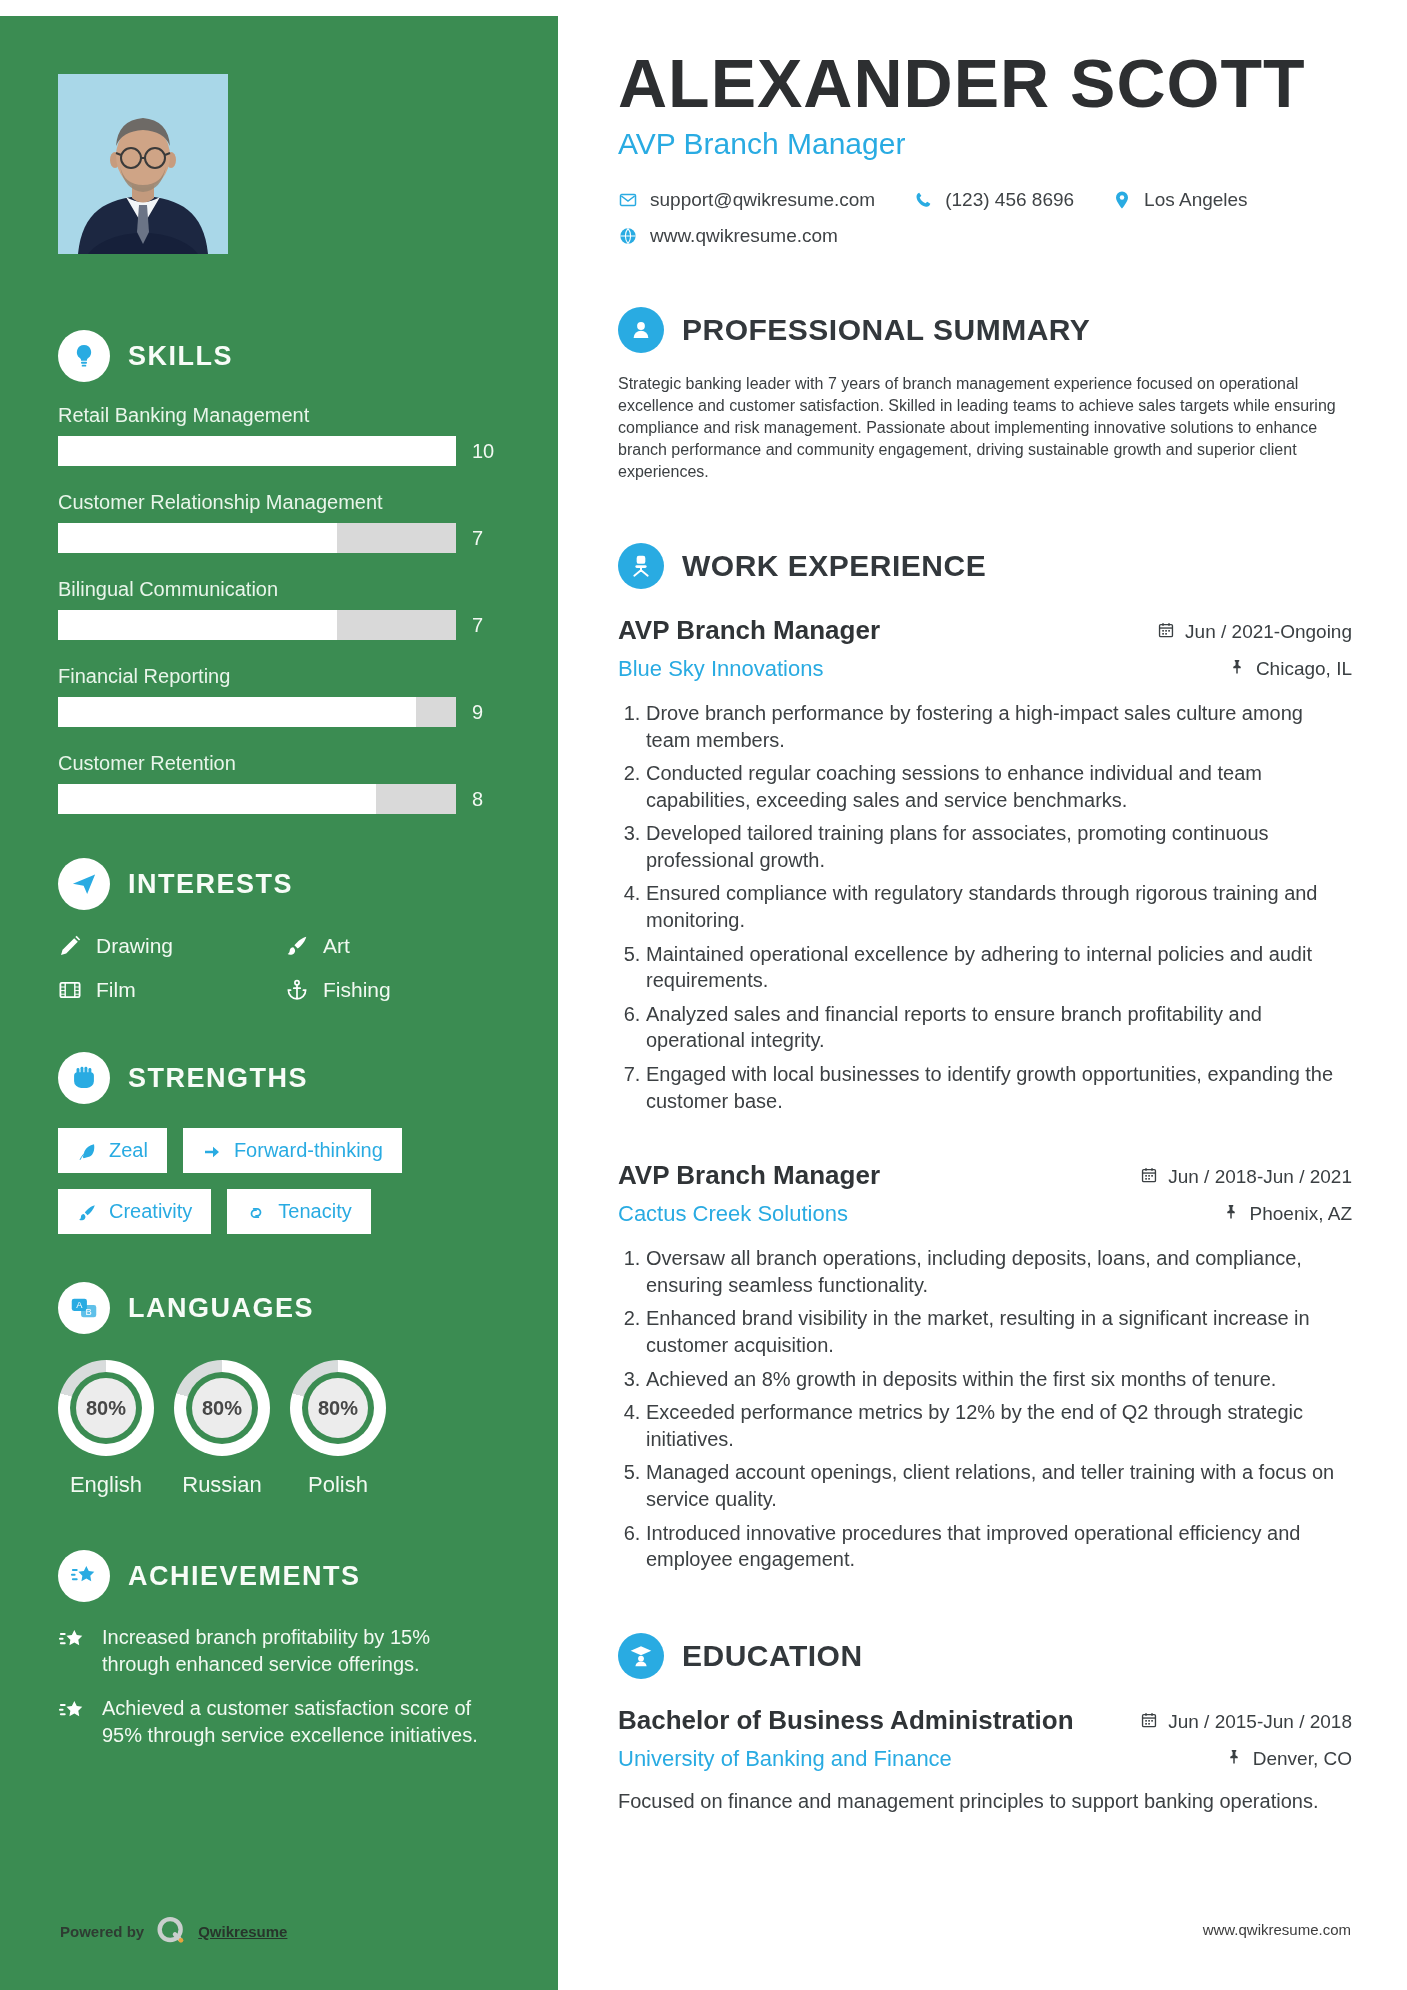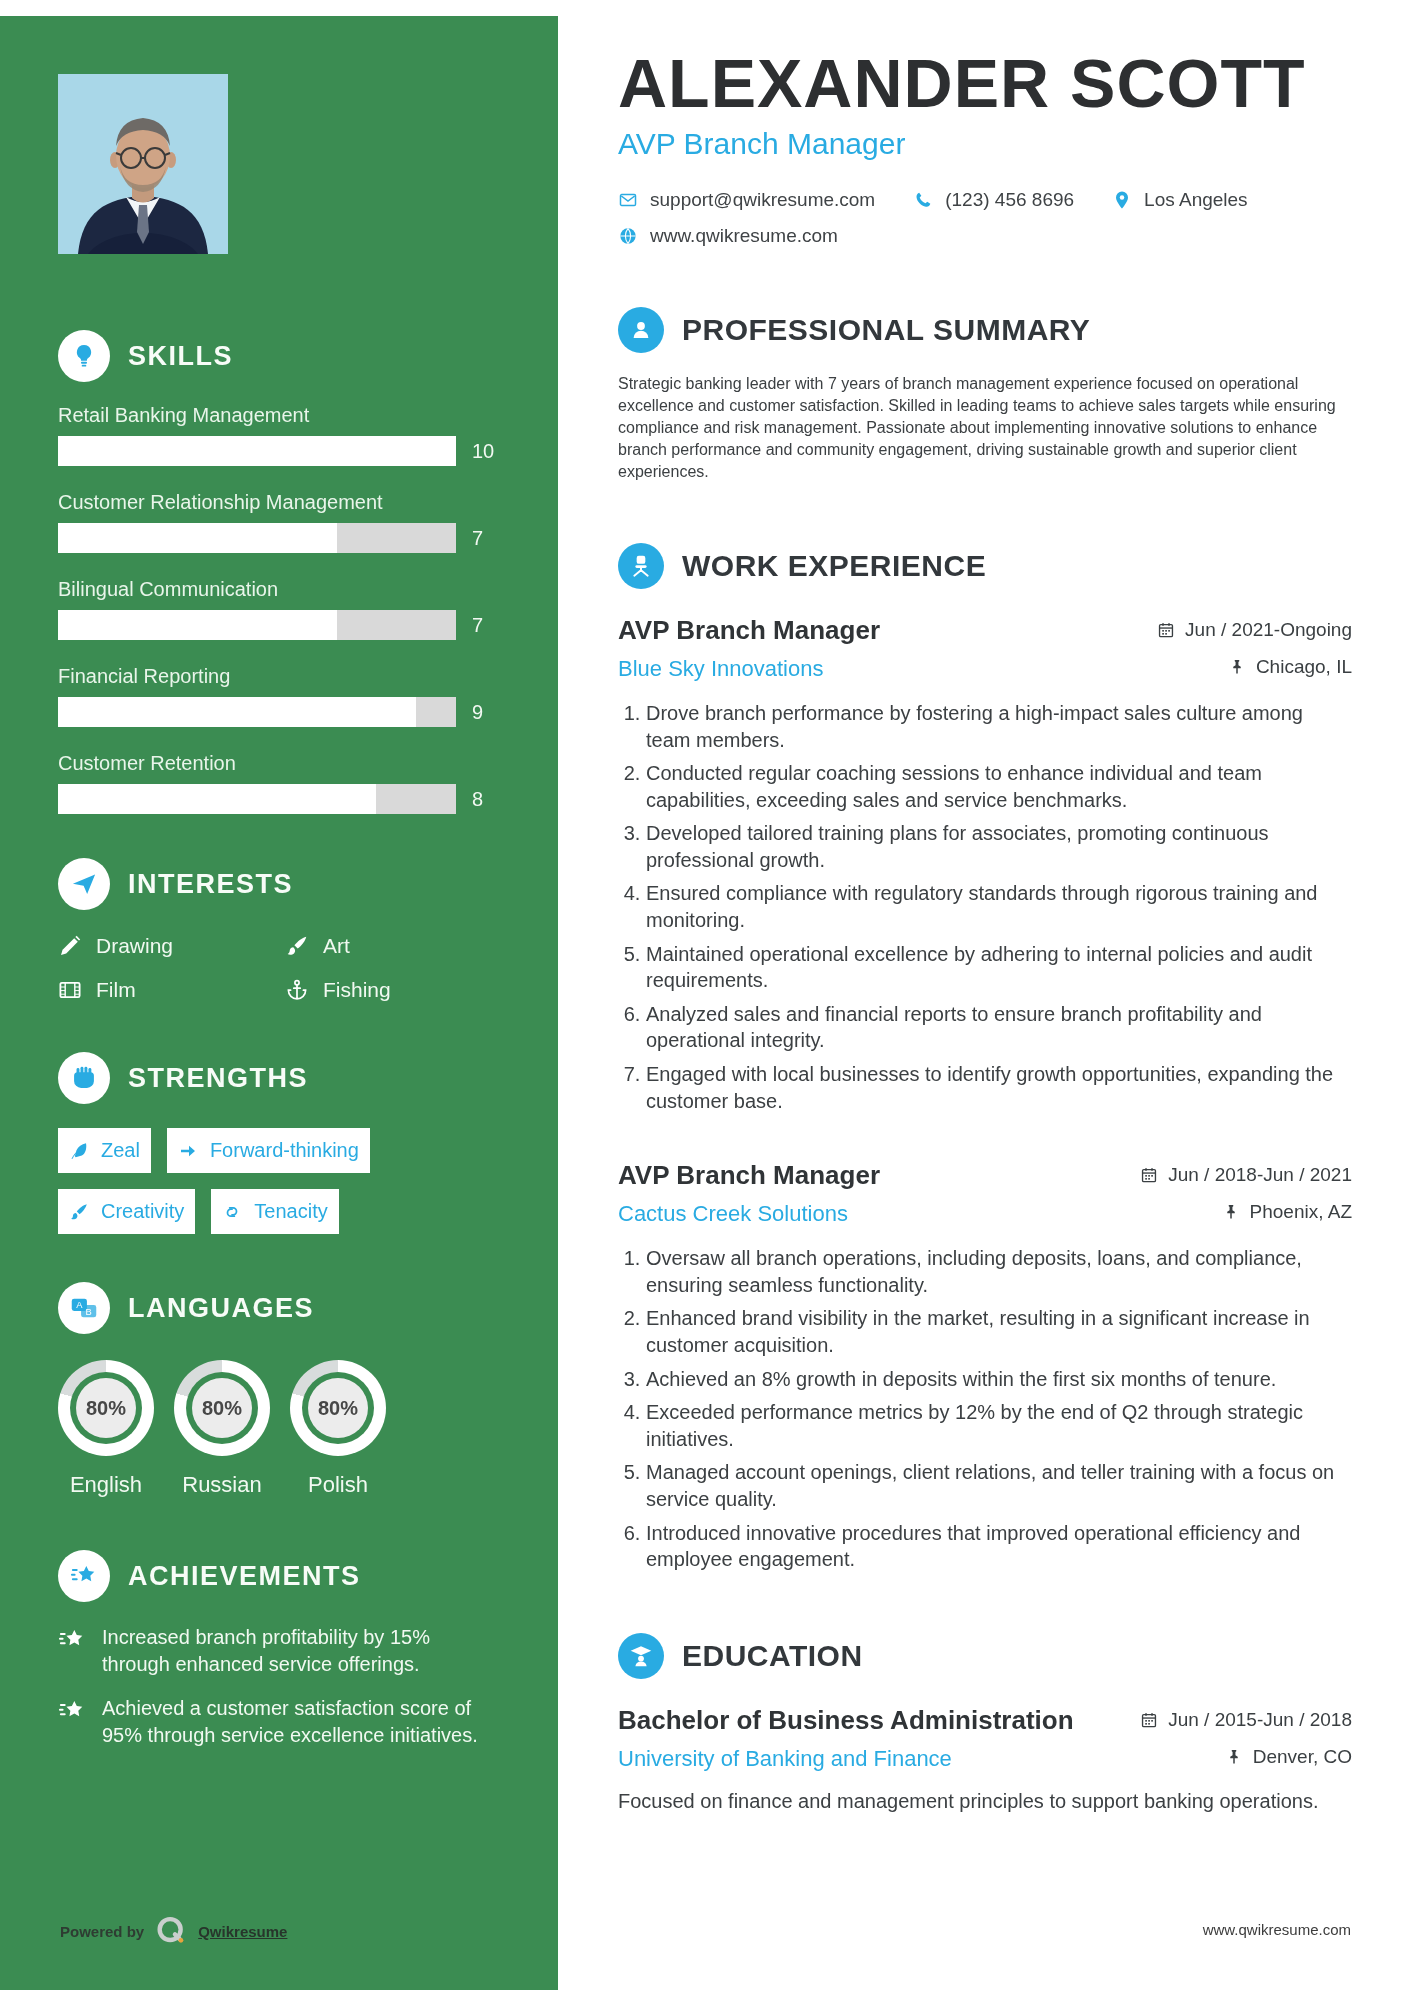--- a/index.html
+++ b/index.html
@@ -33,22 +33,22 @@
   .skill-value{margin-left:16px;font-size:20px;color:#f2f8f2}
 
   .interests{margin-top:44px}
   .int-grid{margin-top:24px;display:grid;grid-template-columns:227px auto;row-gap:20px}
   .int-item{display:flex;align-items:center;gap:14px;font-size:21px;color:#f1f9f1}
   .int-icon{width:24px;height:24px;color:#fff;flex:0 0 auto}
   .int-icon svg{width:100%;height:100%;display:block;fill:currentColor}
 
   .strengths{margin-top:50px}
   .chips{margin-top:24px;display:flex;flex-wrap:wrap;gap:16px;max-width:420px}
-  .chip{display:inline-flex;align-items:center;gap:12px;background:#fff;color:var(--accent);
-        font-size:20px;padding:11px 11px;white-space:nowrap}
+  .chip{display:inline-flex;align-items:flex-end;gap:12px;background:#fff;color:var(--accent);
+        font-size:20px;padding:11px 19px;white-space:nowrap}
   .chip-icon{width:20px;height:20px;flex:0 0 auto}
   .chip-icon svg{width:100%;height:100%;display:block;fill:currentColor}
 
   .languages{margin-top:48px}
   .donut-row{margin-top:26px;display:flex;gap:20px}
   .lang{display:flex;flex-direction:column;align-items:center;width:96px}
   .donut{width:96px;height:96px;border-radius:50%;display:flex;align-items:center;justify-content:center}
   .donut-hole{width:72px;height:72px;border-radius:50%;background:var(--green);display:flex;align-items:center;justify-content:center}
   .donut-core{width:60px;height:60px;border-radius:50%;background:var(--core);display:flex;align-items:center;justify-content:center;
               color:#474747;font-size:20px;font-weight:700}
@@ -81,21 +81,21 @@
   .m-head{display:flex;align-items:center;gap:18px}
   .m-badge{width:46px;height:46px;background:var(--accent);color:#fff;padding:10px}
   .m-title{font-size:30px;font-weight:700;letter-spacing:.5px;color:var(--heading)}
   .summary-text{margin-top:20px;font-size:16px;line-height:1.37;max-width:770px;color:var(--body)}
 
   .job{margin-top:26px}
   .job + .job{margin-top:46px}
   .job-row{display:flex;justify-content:space-between;align-items:baseline}
   .job-title{font-size:26px;font-weight:700;color:#303437}
   .job-company{font-size:22px;color:var(--accent);margin-top:10px}
-  .meta{display:flex;align-items:center;gap:10px;font-size:19px;color:#3a3f42}
+  .meta{display:flex;gap:10px;font-size:19px;color:#3a3f42}
   .meta-icon{width:18px;height:18px;color:#3a3f42;flex:0 0 auto}
   .meta-icon svg{width:100%;height:100%;display:block;fill:currentColor}
   .bullets{margin:18px 0 0;padding-left:28px;max-width:745px}
   .bullets li{font-size:20px;line-height:1.33;margin-bottom:7px;color:var(--body)}
 
   .edu-note{margin-top:16px;font-size:20px;line-height:1.37;max-width:760px}
   .main-footer{position:absolute;right:56px;bottom:52px;font-size:15px;color:#3c3c3c}
 </style>
 </head>
 <body>

